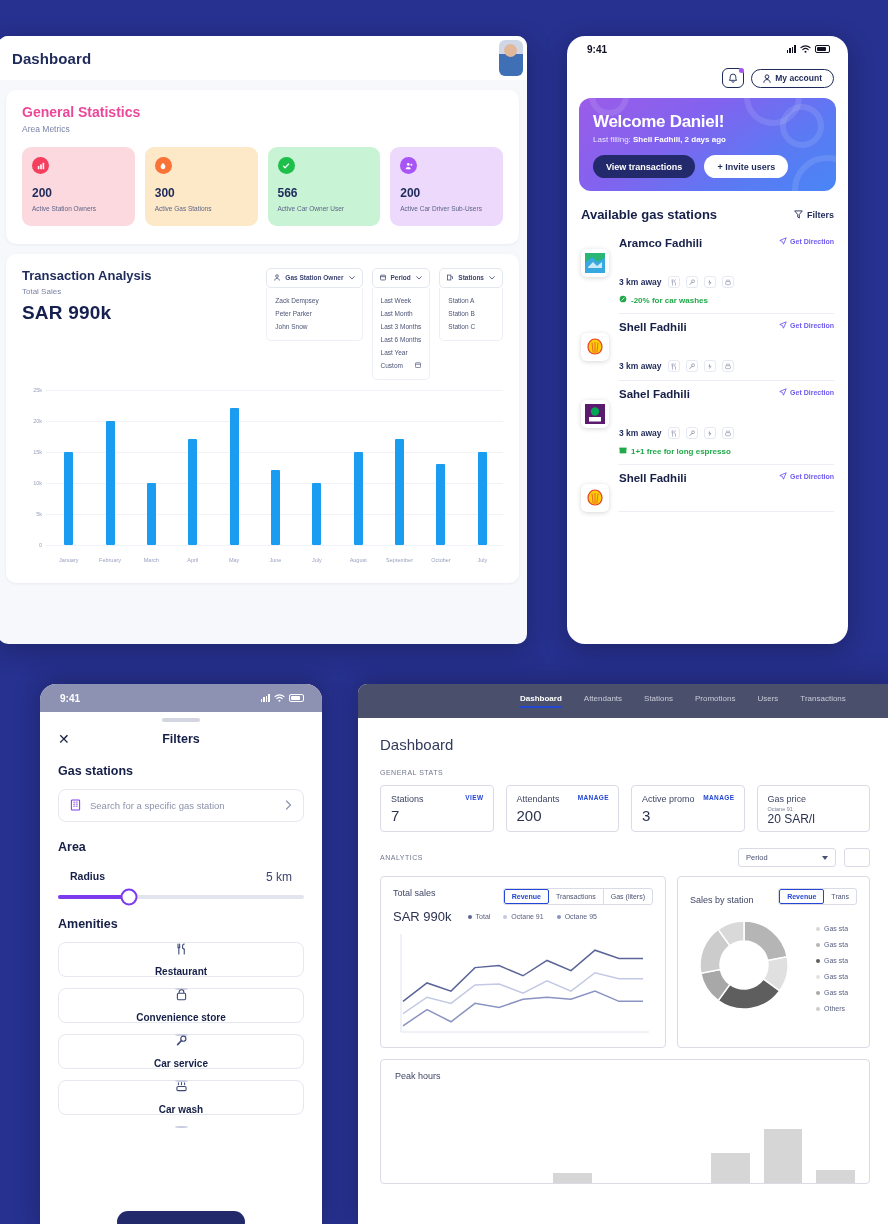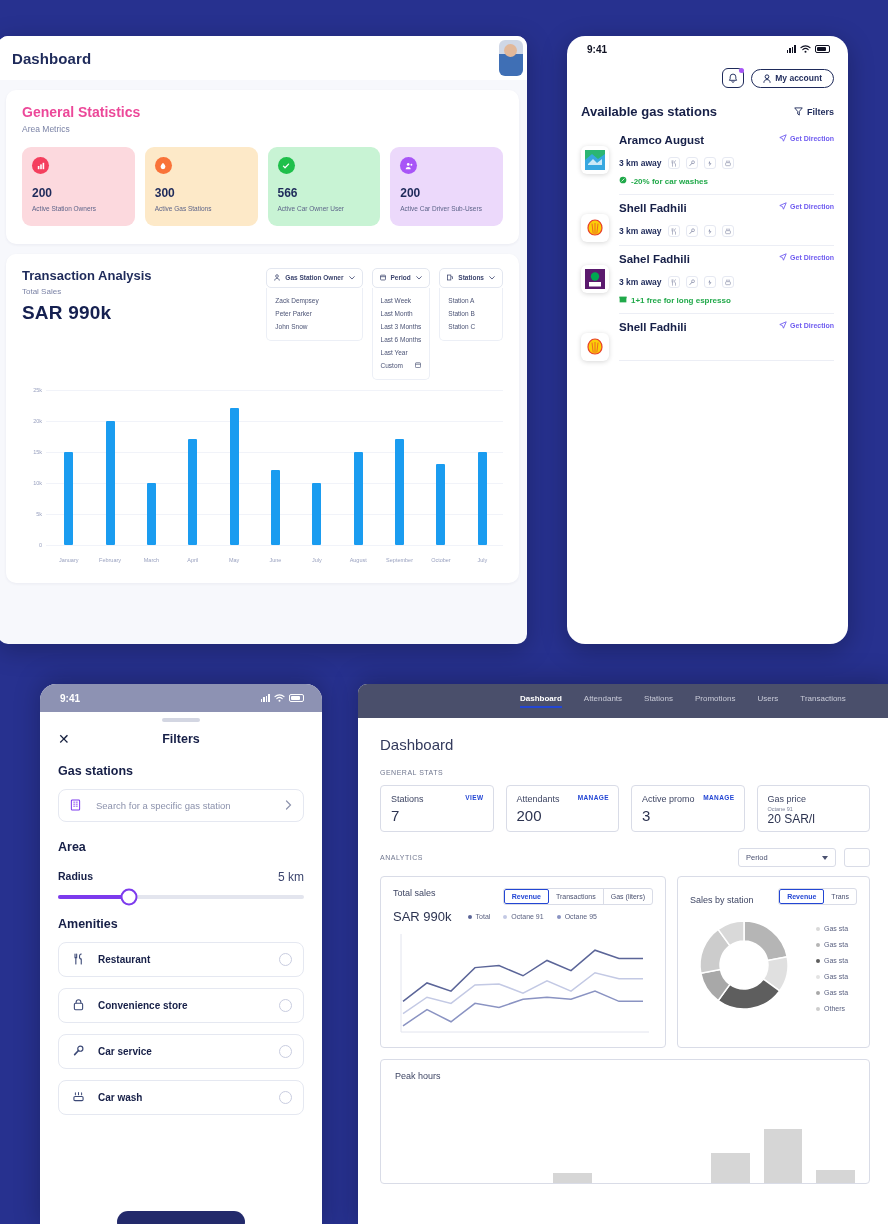--- a/index.html
+++ b/index.html
@@ -103,21 +103,21 @@
   .avail-t{font-size:13px;font-weight:800;color:#161f47;}
   .avail-f{display:flex;align-items:center;gap:4px;font-size:9px;color:#1e2a5a;font-weight:600;}
 
   .st-item{display:flex;gap:10px;padding:7px 14px 0;position:relative;}
   .st-logo{width:28px;height:28px;border-radius:6px;background:#fff;box-shadow:0 1px 5px rgba(0,0,0,.16);
            margin-top:12px;flex:none;display:flex;align-items:center;justify-content:center;overflow:hidden;}
   .st-body{flex:1;border-bottom:1px solid #eceef5;padding-bottom:8px;}
   .st-top{display:flex;justify-content:space-between;align-items:flex-start;}
   .st-name{font-size:11.5px;font-weight:800;color:#161f47;}
   .st-dir{display:flex;align-items:center;gap:3px;font-size:7px;color:#6f5cf0;font-weight:600;}
-  .st-meta{display:flex;align-items:center;gap:6px;margin-top:11px;}
+  .st-meta{display:flex;align-items:center;gap:6px;margin-top:27px;}
   .st-km{font-size:8.5px;font-weight:700;color:#1e2a5a;}
   .am{width:12px;height:12px;border:1px solid #e6e9f2;border-radius:3px;display:flex;align-items:center;
       justify-content:center;font-size:6px;color:#8d93ad;}
   .st-promo{display:flex;align-items:center;gap:4px;margin-top:7px;font-size:8px;color:#21a94a;font-weight:700;}
 
   
   #panel-filters{
     position:absolute;left:40px;top:684px;width:282px;height:545px;background:#fff;
     border-radius:16px 16px 0 0;overflow:hidden;box-shadow:0 -4px 26px rgba(0,0,0,.25);
   }
@@ -125,31 +125,31 @@
             padding:0 18px 0 20px;}
   .flt-sbar .sbar-t{color:#fff;}
   .flt-sbar .bars-ic i{background:#fff;}
   .flt-sbar .batt{border-color:#fff;} .flt-sbar .batt i{background:#fff;}
   .grabber{width:38px;height:3.5px;border-radius:3px;background:#d3d6e2;margin:6px auto 0;}
   .flt-head{display:flex;align-items:center;padding:10px 18px 0;position:relative;}
   .flt-x{font-size:14px;color:#16203f;line-height:1;}
   .flt-title{position:absolute;left:0;right:0;text-align:center;font-size:12.5px;font-weight:800;color:#161f47;}
   .flt-sec{font-size:12.5px;font-weight:800;color:#161f47;padding:18px 18px 0;}
   .flt-search{margin:11px 18px 0;border:1px solid #e5e8f1;border-radius:8px;height:33px;display:flex;
-              align-items:center;gap:15px;padding:0 11px;}
+              align-items:center;gap:9px;padding:0 11px;}
   .flt-search-ph{flex:1;font-size:9.5px;color:#8c92ac;}
-  .rad-row{display:flex;justify-content:space-between;padding:16px 18px 0;}
+  .rad-row{display:flex;justify-content:space-between;padding:16px 30px 0;}
   .rad-l{font-size:10.5px;font-weight:700;color:#161f47;}
   .rad-v{font-size:12px;color:#3c456e;}
   .slider{margin:11px 18px 0;height:4px;border-radius:3px;background:#e3e5ee;position:relative;}
   .slider-f{position:absolute;left:0;top:0;bottom:0;width:29%;background:#7c3aed;border-radius:3px;}
   .slider-k{position:absolute;left:29%;top:50%;transform:translate(-50%,-50%);width:17px;height:17px;
             border-radius:50%;background:#fff;border:2px solid #7c3aed;}
   .amen{margin:11px 18px 0;border:1px solid #e5e8f1;border-radius:8px;height:35px;display:flex;
-        align-items:center;gap:11px;padding:0 11px;}
+        align-items:center;gap:11px;padding:0 11px;flex-direction:column;}
   .amen-ic{width:17px;height:17px;display:flex;align-items:center;justify-content:center;color:#3d4a77;font-size:10px;}
   .amen-l{flex:1;font-size:10px;font-weight:700;color:#161f47;}
   .amen-r{width:13px;height:13px;border-radius:50%;border:1.3px solid #c9cde0;}
   .flt-apply{position:absolute;left:50%;transform:translateX(-50%);bottom:-4px;width:128px;height:22px;
              background:#232a6b;border-radius:13px;}
 
   
   #panel-station{
     position:absolute;left:358px;top:684px;width:534px;height:545px;background:#fff;
     border-radius:9px 0 0 0;overflow:hidden;box-shadow:0 -4px 26px rgba(0,0,0,.25);
@@ -432,20 +432,32 @@
     </div>
     <div class="acct-btn">
       <svg width="8" height="9" viewBox="0 0 9 10">
           <circle cx="4.5" cy="3" r="2.1" fill="none" stroke="#1e2a5a" stroke-width="1.1"></circle>
           <path d="M1 9.4c0-2 1.6-3.2 3.5-3.2S8 7.4 8 9.4" fill="none" stroke="#1e2a5a" stroke-width="1.1" stroke-linecap="round"></path>
         </svg>
       <span>My account</span>
     </div>
   </div>
 
+  <div class="welcome">
+    <span class="wv" style="width:58px;height:58px;right:34px;top:-30px;"></span>
+    <span class="wv" style="width:44px;height:44px;right:12px;top:6px;"></span>
+    <span class="wv" style="width:70px;height:70px;right:-26px;bottom:-34px;"></span>
+    <span class="wv" style="width:40px;height:40px;left:10px;top:-22px;"></span>
+    <div class="w-title">Welcome Daniel!</div>
+    <div class="w-sub"><span>Last filling: </span><b>Shell Fadhili, 2 days ago</b></div>
+    <div class="w-btns">
+      <div class="w-b1">View transactions</div>
+      <div class="w-b2">+ Invite users</div>
+    </div>
+  </div>
 
   <div class="avail-row">
     <div class="avail-t">Available gas stations</div>
     <div class="avail-f">
       <svg width="9" height="9" viewBox="0 0 10 10">
           <path d="M.8 1h8.4L5.9 5v4L4.1 7.7V5z" fill="none" stroke="#1e2a5a" stroke-width="1"></path>
         </svg>
       <span>Filters</span>
     </div>
   </div>
@@ -454,21 +466,21 @@
       <div class="st-item">
      <div class="st-logo">
           <svg width="20" height="20" viewBox="0 0 20 20">
             <rect width="20" height="20" fill="#2bb673"></rect>
             <path d="M0 10l7-6 6 5 7-5v16H0z" fill="#37a8e0"></path>
             <path d="M3 14l5-5 4 4 5-4v6H3z" fill="#fff" opacity=".75"></path>
           </svg>
         </div>
      <div class="st-body">
        <div class="st-top">
-         <div class="st-name">Aramco August</div>
+         <div class="st-name">Aramco Fadhili</div>
          <div class="st-dir">
               <svg width="8" height="8" viewBox="0 0 10 10">
                 <path d="M9 1L1 4.4l3.3 1.3L5.6 9z" fill="none" stroke="#6f5cf0" stroke-width="1.1" stroke-linejoin="round"></path>
               </svg>
               <span>Get Direction</span>
             </div>
        </div>
        <div class="st-meta">
          <div class="st-km">3 km away</div>
          <div class="am">

